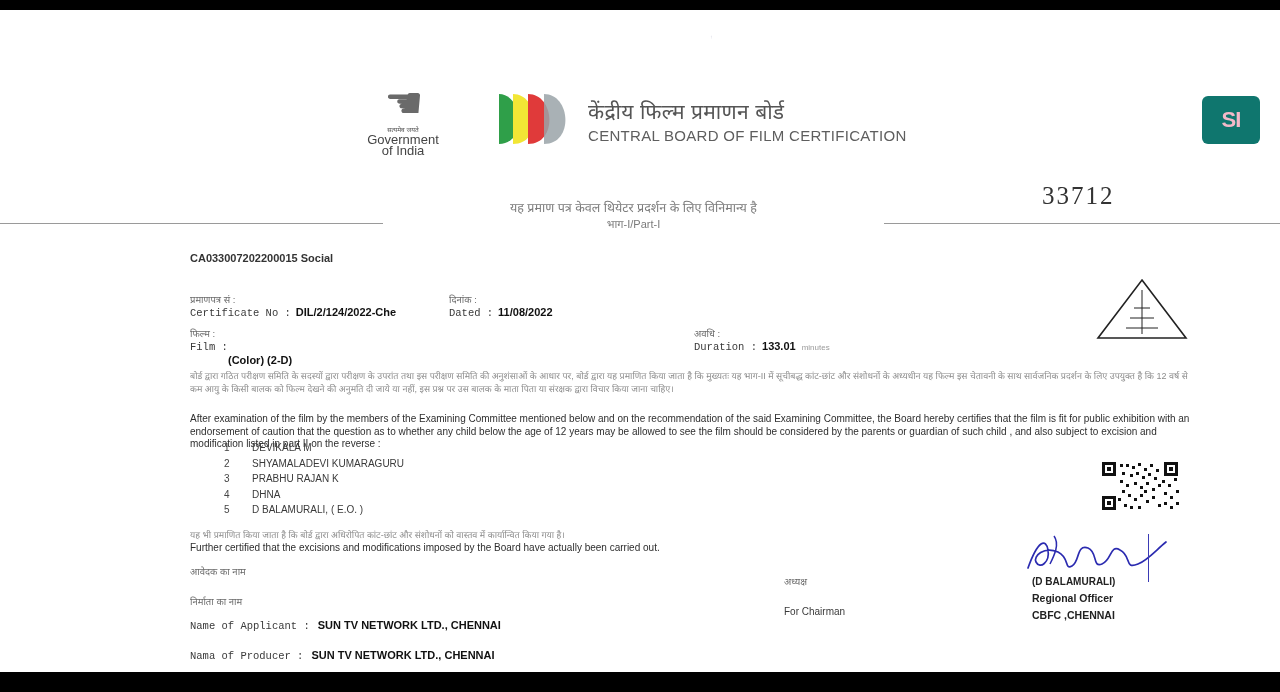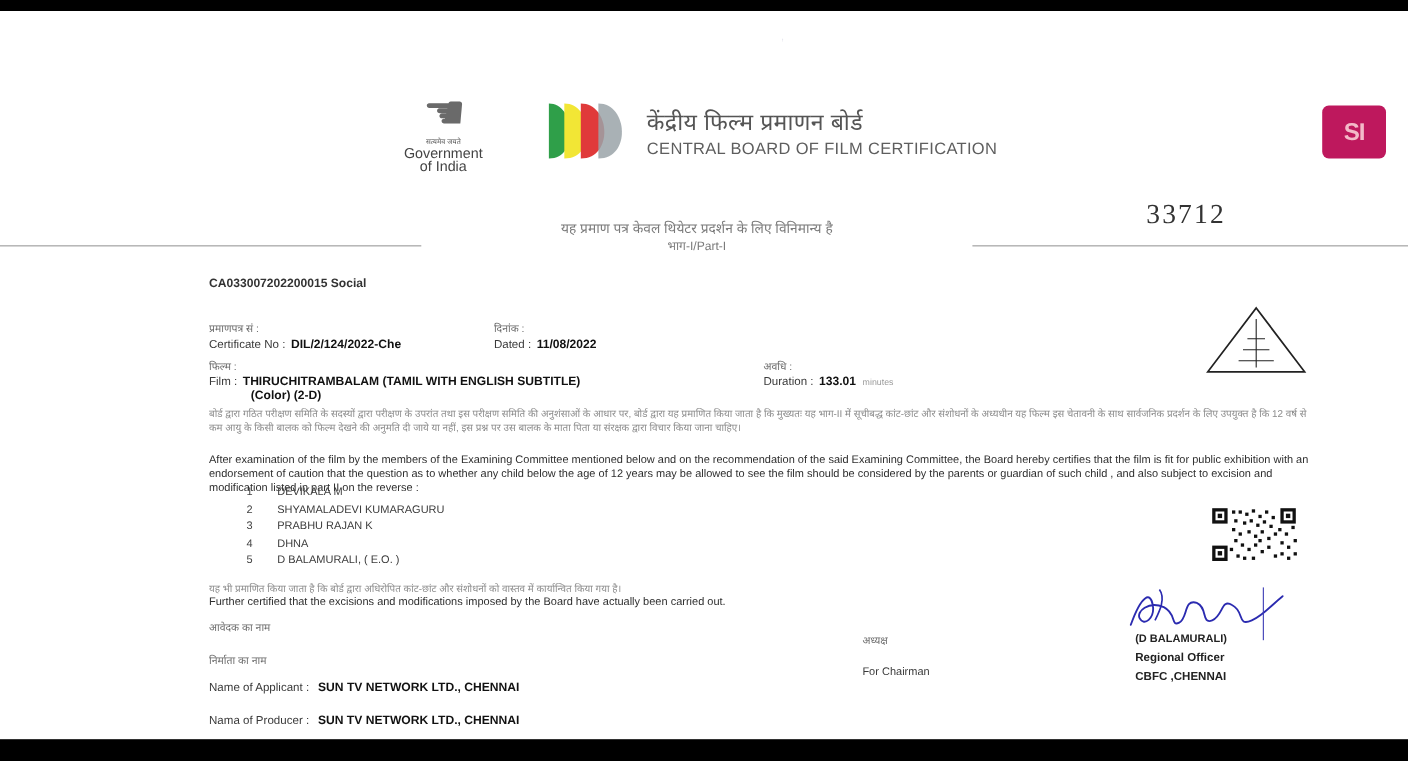--- a/index.html
+++ b/index.html
@@ -87,21 +87,21 @@
     color: #333;
     font-family: "Liberation Serif", serif;
   }
   .faint-logo {
     position: absolute;
     left: 1202px;
     top: 86px;
     width: 58px;
     height: 48px;
     border-radius: 6px;
-    background: #be185d;
+    background: #0f766e;
     color: #f3b9c8;
     font-size: 22px;
     font-weight: bold;
     text-align: center;
     line-height: 48px;
     letter-spacing: -1px;
   }
   
   .rule-left {
     position: absolute;
@@ -152,20 +152,21 @@
   }
   .fld-label-hi {
     font-size: 9.5px;
     color: #6b6b6b;
     line-height: 12px;
   }
   .fld-label-en {
     font-size: 10.5px;
     color: #3a3a3a;
     line-height: 14px;
+    font-family: Liberation Mono, monospace;
   }
   .fld-value {
     font-size: 11px;
     color: #111;
     font-weight: bold;
   }
   .col1 { position: absolute; left: 190px; top: 284px; width: 250px; }
   .col2 { position: absolute; left: 449px; top: 284px; width: 160px; }
   .col3 { position: absolute; left: 694px; top: 284px; width: 230px; }
 
@@ -357,21 +358,20 @@
         <span class="fld-label-en">Dated  :</span>
         <span class="fld-value" style="margin-left:5px">11/08/2022</span>
       </div>
     </div>
 
 
     <div class="film-line">
       <div class="fld-label-hi">फिल्म :</div>
       <div class="inline">
         <span class="fld-label-en">Film :</span>
-        <span class="fld-value" style="margin-left:5px">THIRUCHITRAMBALAM  (TAMIL WITH ENGLISH SUBTITLE)</span>
       </div>
       <div class="v2">(Color) (2-D)</div>
     </div>
 
     <div class="dur-line">
       <div class="fld-label-hi">अवधि :</div>
       <div class="inline">
         <span class="fld-label-en">Duration   :</span>
         <span class="fld-value" style="margin-left:5px">133.01</span>
         <span class="suffix">minutes</span>

